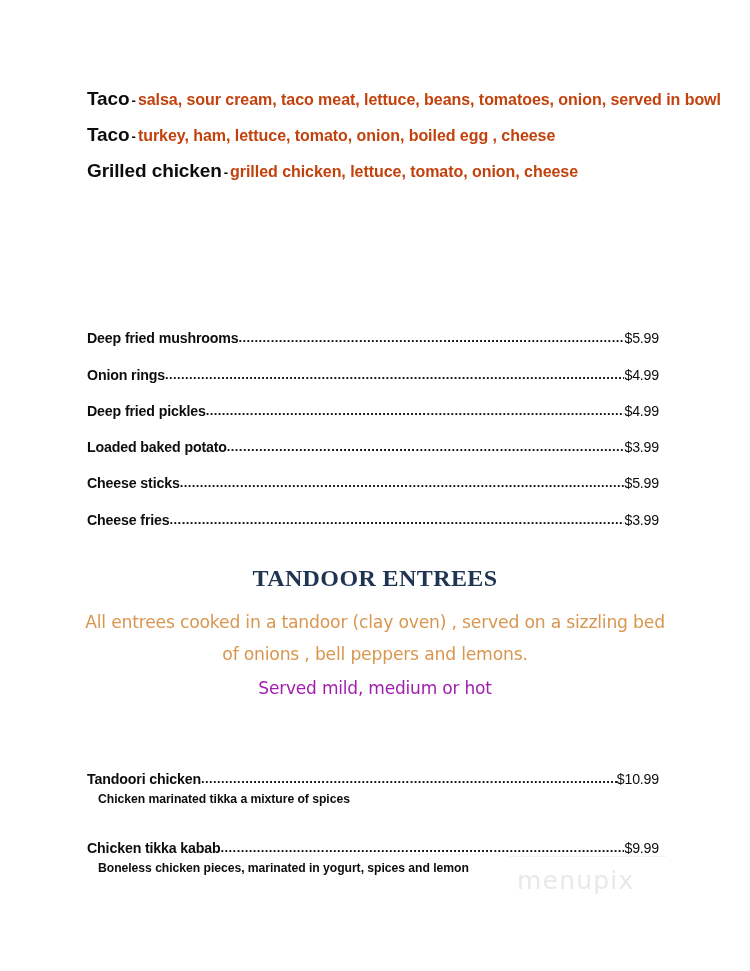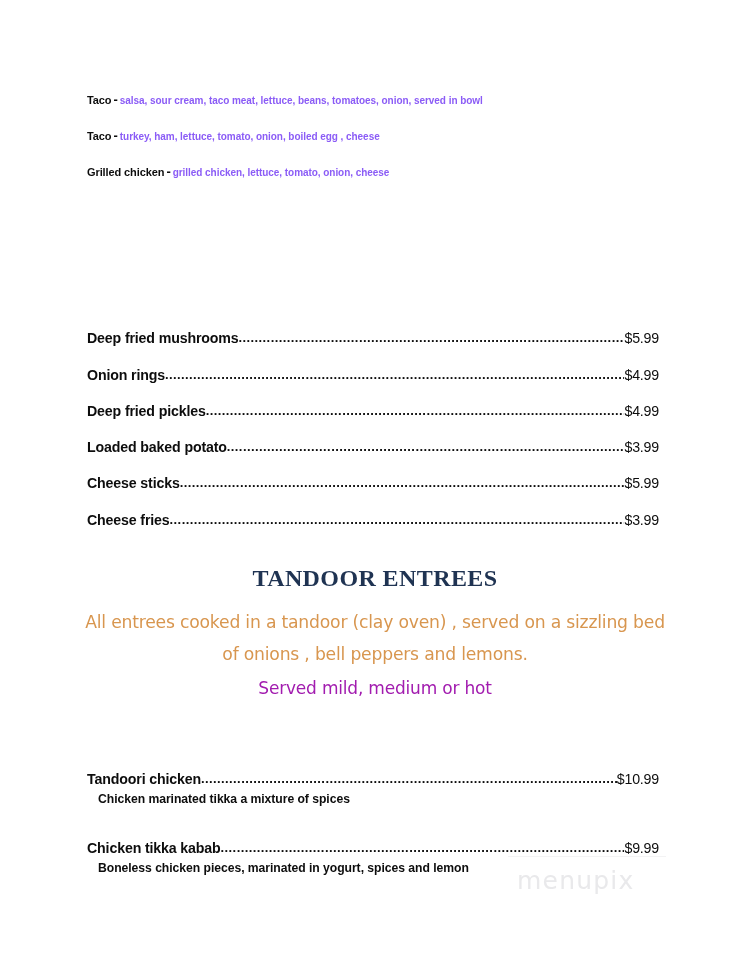--- a/index.html
+++ b/index.html
@@ -29,35 +29,35 @@
     left: 87px;
     top: 88px;
     width: 590px;
   }
   .salad-row {
     height: 36px;
     line-height: 22px;
     white-space: nowrap;
   }
   .salad-name {
-    font-size: 11px;
+    font-size: 19px;
     font-weight: bold;
     letter-spacing: -0.1px;
     color: #0d0d0d;
   }
   .salad-dash {
     font-size: 13px;
     font-weight: bold;
     color: #0d0d0d;
     padding: 0 2px;
   }
   .salad-desc {
-    font-size: 10px;
-    font-weight: bold;
-    color: #8b5cf6;
+    font-size: 16px;
+    font-weight: bold;
+    color: #c2410c;
     letter-spacing: -0.05px;
   }
 
   
   .section-heading {
     position: absolute;
     width: 750px;
     left: 0;
     text-align: center;
     font-family: "Liberation Serif", serif;

